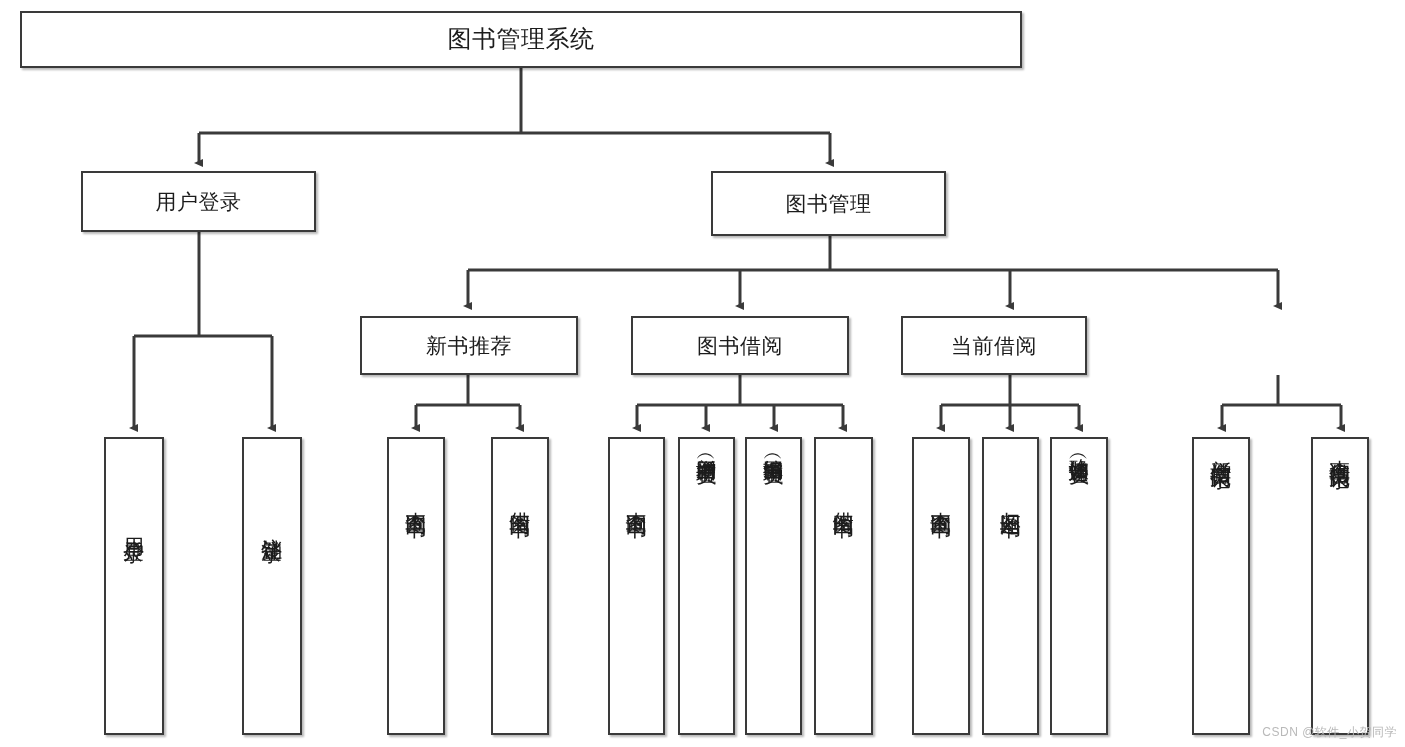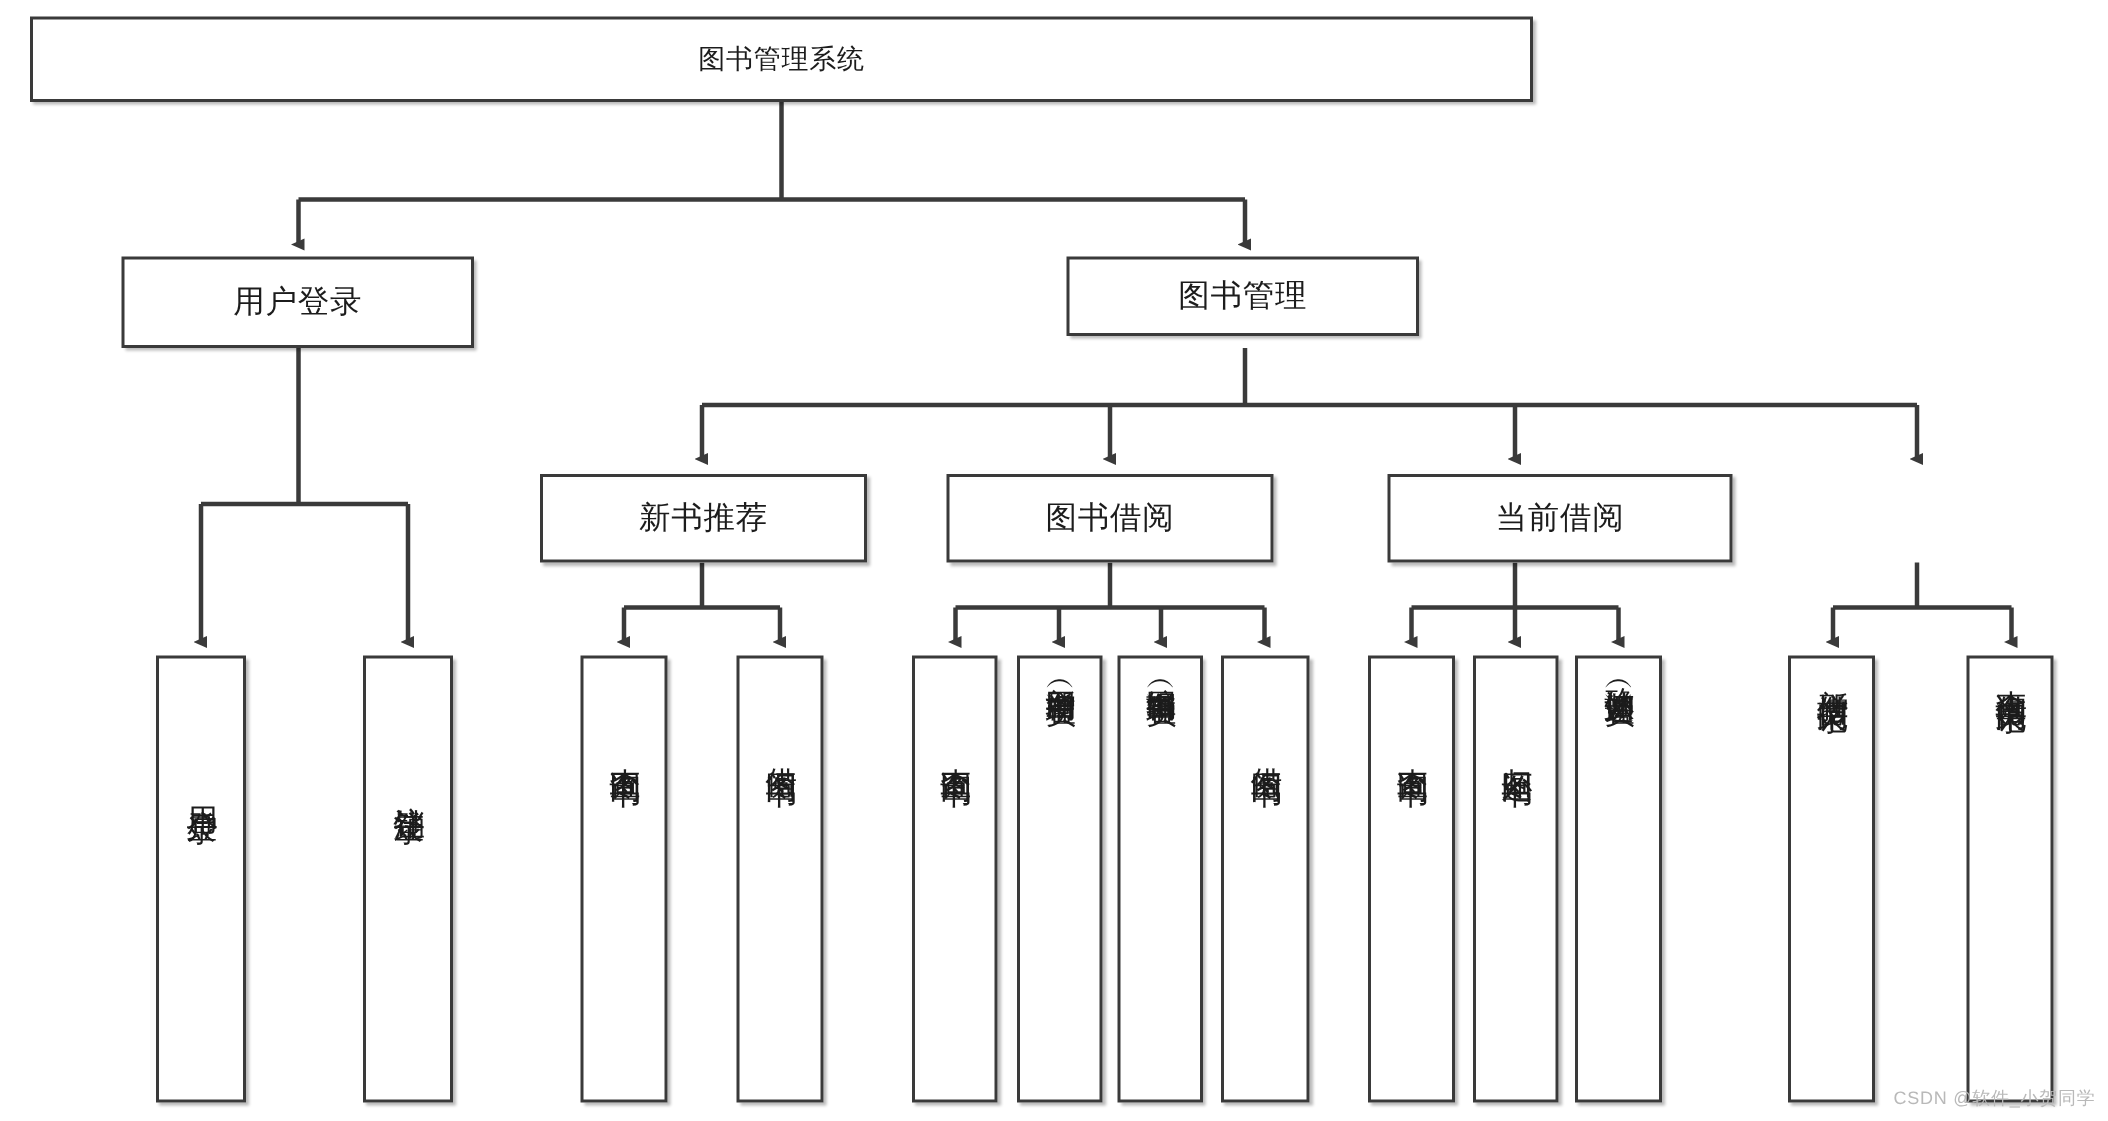--- a/index.html
+++ b/index.html
@@ -40,21 +40,21 @@
   .node .label {
     display: block;
     text-align: center;
     white-space: nowrap;
   }
   .node.horiz .label {
     font-size: 21px;
     line-height: 1.1;
   }
   .node.root .label {
-    font-size: 18px;
+    font-size: 24px;
   }
   .node.vert {
     align-items: flex-start;
     justify-content: center;
     padding-top: 4px;
   }
   .node.vert .label {
     writing-mode: vertical-rl;
     text-orientation: upright;
     font-size: 21px;
@@ -137,31 +137,31 @@
     </g>
   </svg>
 
   <div class="node root horiz" style="left:20px; top:11px; width:1002px; height:57px;">
     <span class="label">图书管理系统</span>
   </div>
 
   <div class="node horiz" style="left:81px; top:171px; width:235px; height:61px;">
     <span class="label">用户登录</span>
   </div>
-  <div class="node horiz" style="left:711px; top:171px; width:235px; height:53px;">
+  <div class="node horiz" style="left:711px; top:171px; width:235px; height:65px;">
     <span class="label">图书管理</span>
   </div>
 
   <div class="node horiz" style="left:631px; top:316px; width:218px; height:59px;">
     <span class="label">图书借阅</span>
   </div>
   <div class="node horiz" style="left:360px; top:316px; width:218px; height:59px;">
     <span class="label">新书推荐</span>
   </div>
-  <div class="node horiz" style="left:901px; top:316px; width:230px; height:59px;margin-left:24px;">
+  <div class="node horiz" style="left:901px; top:316px; width:186px; height:59px;">
     <span class="label">当前借阅</span>
   </div>
 
   <div class="node vert low" style="left:104px; top:437px; width:60px; height:298px;">
     <span class="label">用户登录</span>
   </div>
   <div class="node vert low" style="left:242px; top:437px; width:60px; height:298px;">
     <span class="label">注销登录</span>
   </div>
 

